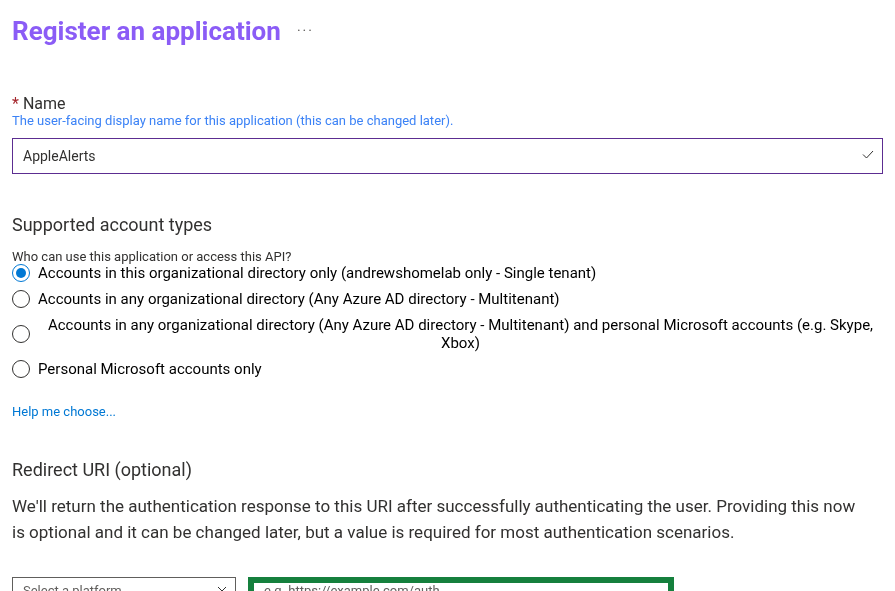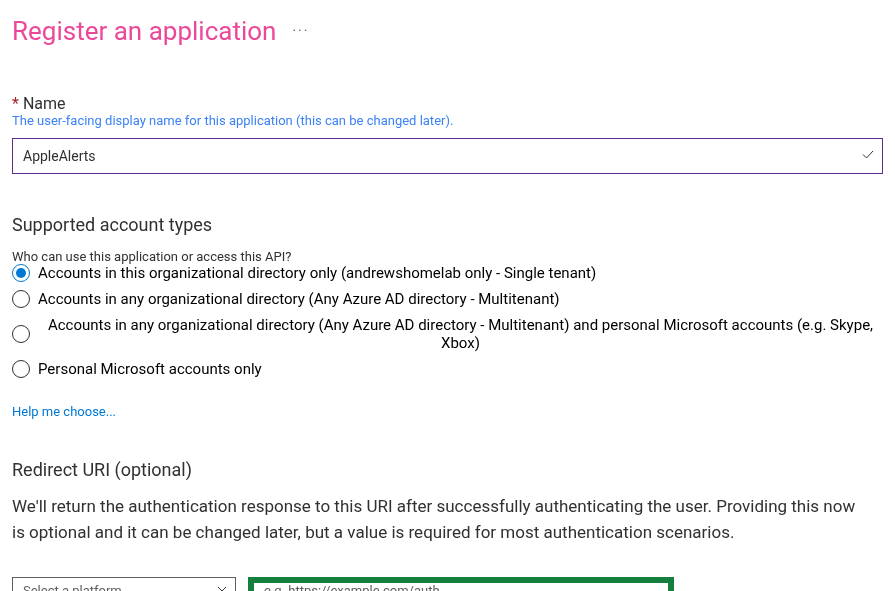--- a/index.html
+++ b/index.html
@@ -16,22 +16,22 @@
       width: 895px;
     }
     .page-header {
       display: flex;
       align-items: center;
       gap: 16px;
       margin-bottom: 48px;
     }
     h1 {
       font-size: 26px;
-      font-weight: 400;
-      color: #ec4899;
+      font-weight: 700;
+      color: #8b5cf6;
     }
     .ellipsis-icon {
       font-size: 14px;
       color: #605e5c;
       letter-spacing: 2px;
       cursor: pointer;
     }
     .field-label {
       font-size: 16px;
       font-weight: 400;

